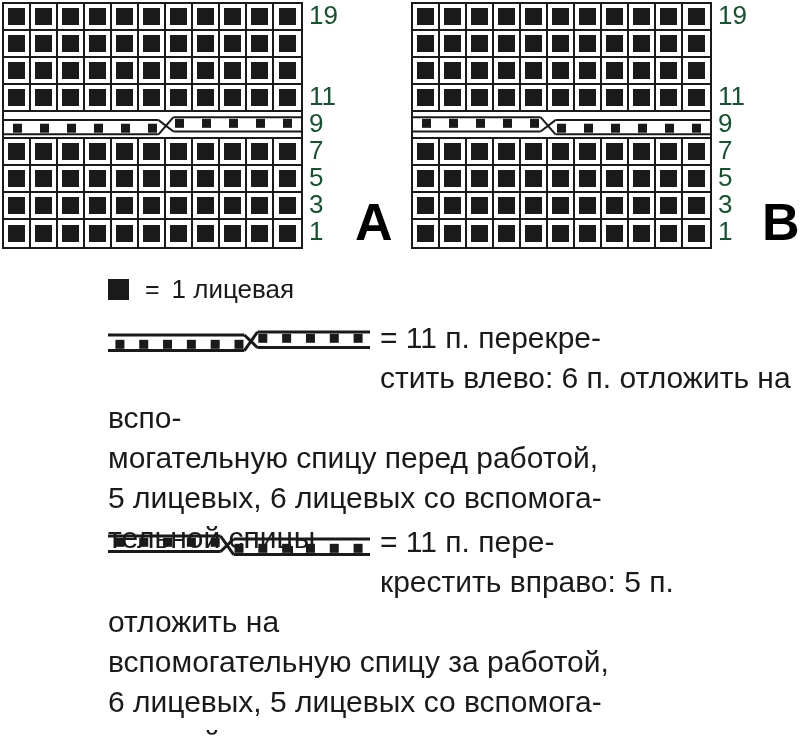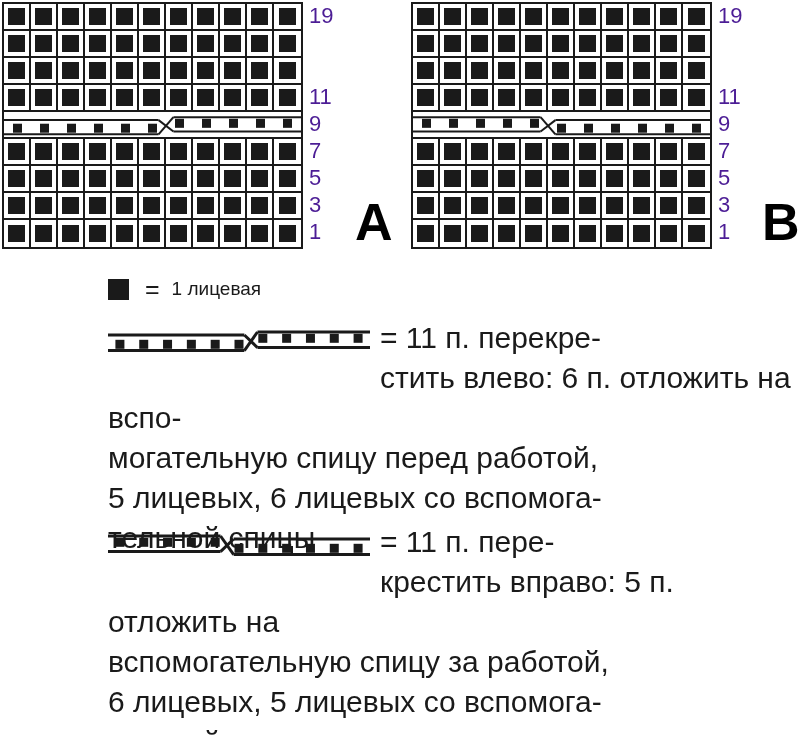--- a/index.html
+++ b/index.html
@@ -68,23 +68,23 @@
 
   .row-numbers {
     position: absolute;
     top: 0;
     left: 301px;
     width: 46px;
   }
   .rn {
     height: 27px;
     line-height: 27px;
-    font-size: 22px;
+    font-size: 26px;
     font-family: "Liberation Sans", sans-serif;
-    color: #4c1d95;
+    color: #14532d;
     text-align: left;
     padding-left: 4px;
   }
   .chart-letter {
     position: absolute;
     font-size: 52px;
     font-weight: bold;
     color: #000000;
     font-family: "Liberation Sans", sans-serif;
     line-height: 1;
@@ -108,21 +108,21 @@
     width: 21px;
     height: 21px;
     background: #1a1a1a;
   }
   .legend-eq {
     font-size: 25px;
     margin: 0 12px 0 16px;
     color: #1a1a1a;
   }
   .legend-knit-text {
-    font-size: 19px;
+    font-size: 26px;
     color: #1a1a1a;
   }
 
   .legend-entry {
     position: relative;
   }
   .legend-para {
     font-size: 30px;
     line-height: 40px;
     color: #1a1a1a;

